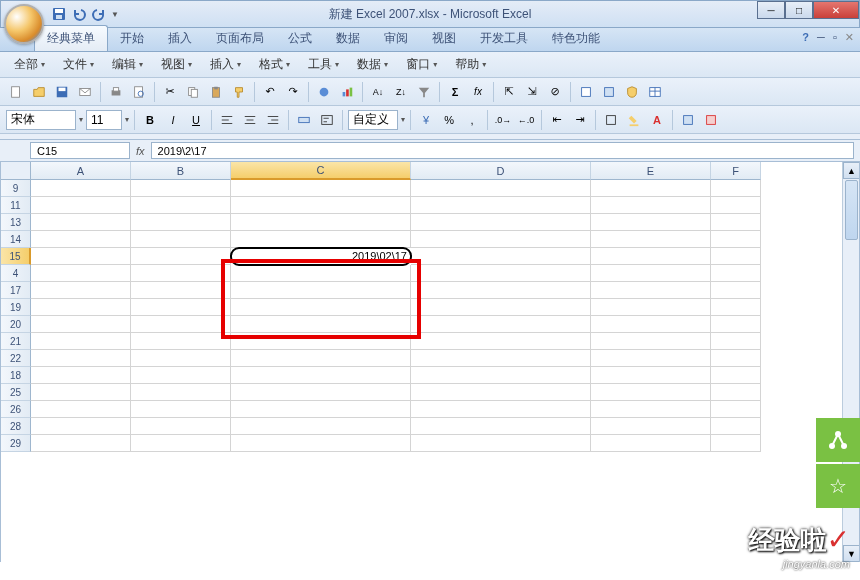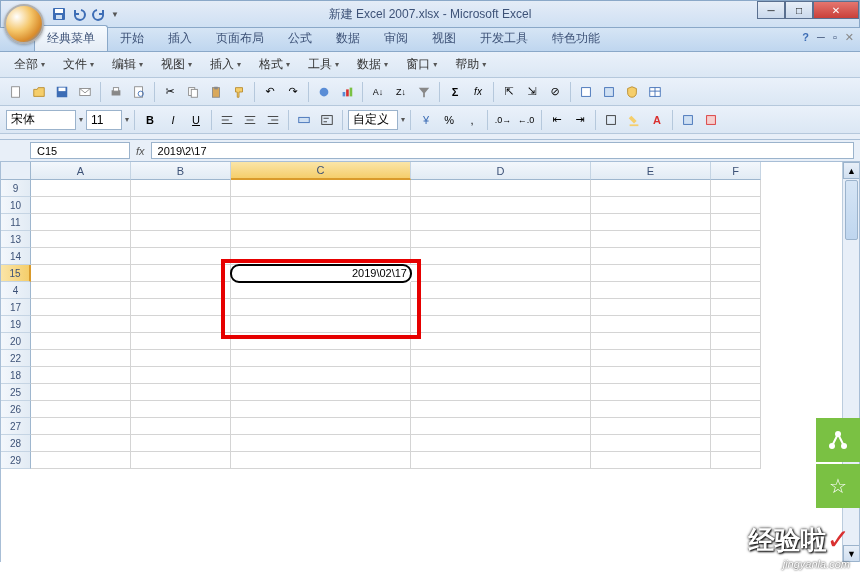--- a/index.html
+++ b/index.html
@@ -381,29 +381,20 @@
       <div class="row">
         <div class="row-h">9</div>
         <div class="cell" style="width: 100px;"></div>
         <div class="cell" style="width: 100px;"></div>
         <div class="cell" style="width: 180px;"></div>
         <div class="cell" style="width: 180px;"></div>
         <div class="cell" style="width: 120px;"></div>
         <div class="cell" style="width: 50px;"></div>
       </div>
       <div class="row">
-        <div class="row-h">10</div>
-        <div class="cell" style="width: 100px;"></div>
-        <div class="cell" style="width: 100px;"></div>
-        <div class="cell" style="width: 180px;"></div>
-        <div class="cell" style="width: 180px;"></div>
-        <div class="cell" style="width: 120px;"></div>
-        <div class="cell" style="width: 50px;"></div>
-      </div>
-      <div class="row">
         <div class="row-h">11</div>
         <div class="cell" style="width: 100px;"></div>
         <div class="cell" style="width: 100px;"></div>
         <div class="cell" style="width: 180px;"></div>
         <div class="cell" style="width: 180px;"></div>
         <div class="cell" style="width: 120px;"></div>
         <div class="cell" style="width: 50px;"></div>
       </div>
       <div class="row">
         <div class="row-h">13</div>
@@ -462,20 +453,29 @@
       <div class="row">
         <div class="row-h">20</div>
         <div class="cell" style="width: 100px;"></div>
         <div class="cell" style="width: 100px;"></div>
         <div class="cell" style="width: 180px;"></div>
         <div class="cell" style="width: 180px;"></div>
         <div class="cell" style="width: 120px;"></div>
         <div class="cell" style="width: 50px;"></div>
       </div>
       <div class="row">
+        <div class="row-h">21</div>
+        <div class="cell" style="width: 100px;"></div>
+        <div class="cell" style="width: 100px;"></div>
+        <div class="cell" style="width: 180px;"></div>
+        <div class="cell" style="width: 180px;"></div>
+        <div class="cell" style="width: 120px;"></div>
+        <div class="cell" style="width: 50px;"></div>
+      </div>
+      <div class="row">
         <div class="row-h">22</div>
         <div class="cell" style="width: 100px;"></div>
         <div class="cell" style="width: 100px;"></div>
         <div class="cell" style="width: 180px;"></div>
         <div class="cell" style="width: 180px;"></div>
         <div class="cell" style="width: 120px;"></div>
         <div class="cell" style="width: 50px;"></div>
       </div>
       <div class="row">
         <div class="row-h">18</div>
@@ -490,29 +490,20 @@
         <div class="row-h">25</div>
         <div class="cell" style="width: 100px;"></div>
         <div class="cell" style="width: 100px;"></div>
         <div class="cell" style="width: 180px;"></div>
         <div class="cell" style="width: 180px;"></div>
         <div class="cell" style="width: 120px;"></div>
         <div class="cell" style="width: 50px;"></div>
       </div>
       <div class="row">
         <div class="row-h">26</div>
-        <div class="cell" style="width: 100px;"></div>
-        <div class="cell" style="width: 100px;"></div>
-        <div class="cell" style="width: 180px;"></div>
-        <div class="cell" style="width: 180px;"></div>
-        <div class="cell" style="width: 120px;"></div>
-        <div class="cell" style="width: 50px;"></div>
-      </div>
-      <div class="row">
-        <div class="row-h">27</div>
         <div class="cell" style="width: 100px;"></div>
         <div class="cell" style="width: 100px;"></div>
         <div class="cell" style="width: 180px;"></div>
         <div class="cell" style="width: 180px;"></div>
         <div class="cell" style="width: 120px;"></div>
         <div class="cell" style="width: 50px;"></div>
       </div>
       <div class="row">
         <div class="row-h">28</div>
         <div class="cell" style="width: 100px;"></div>

